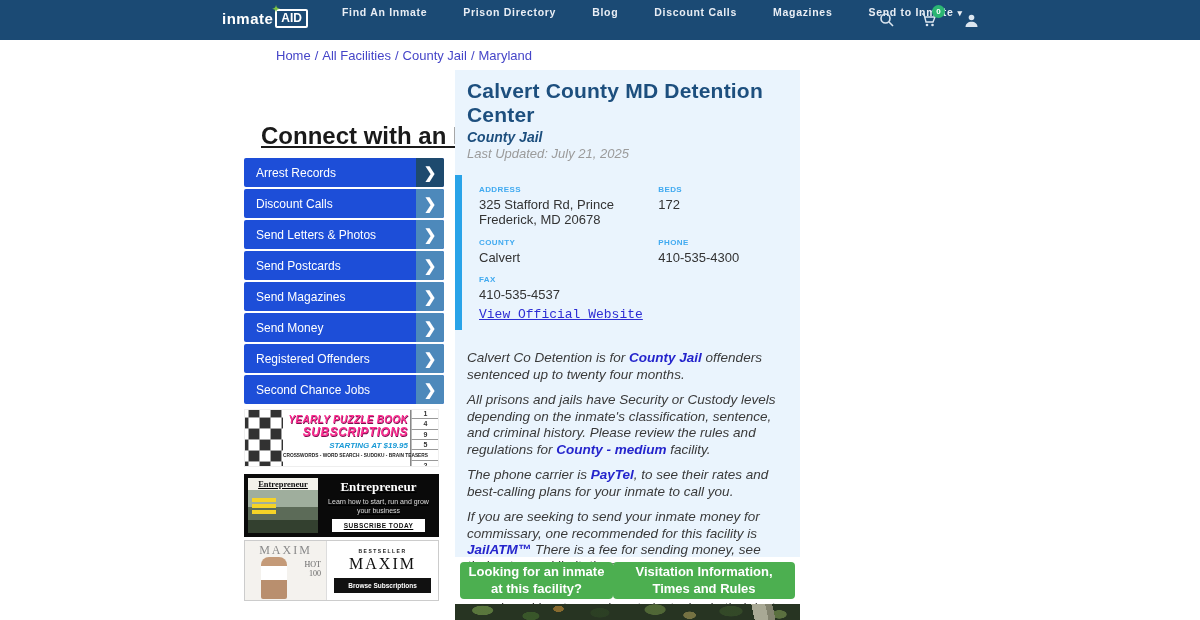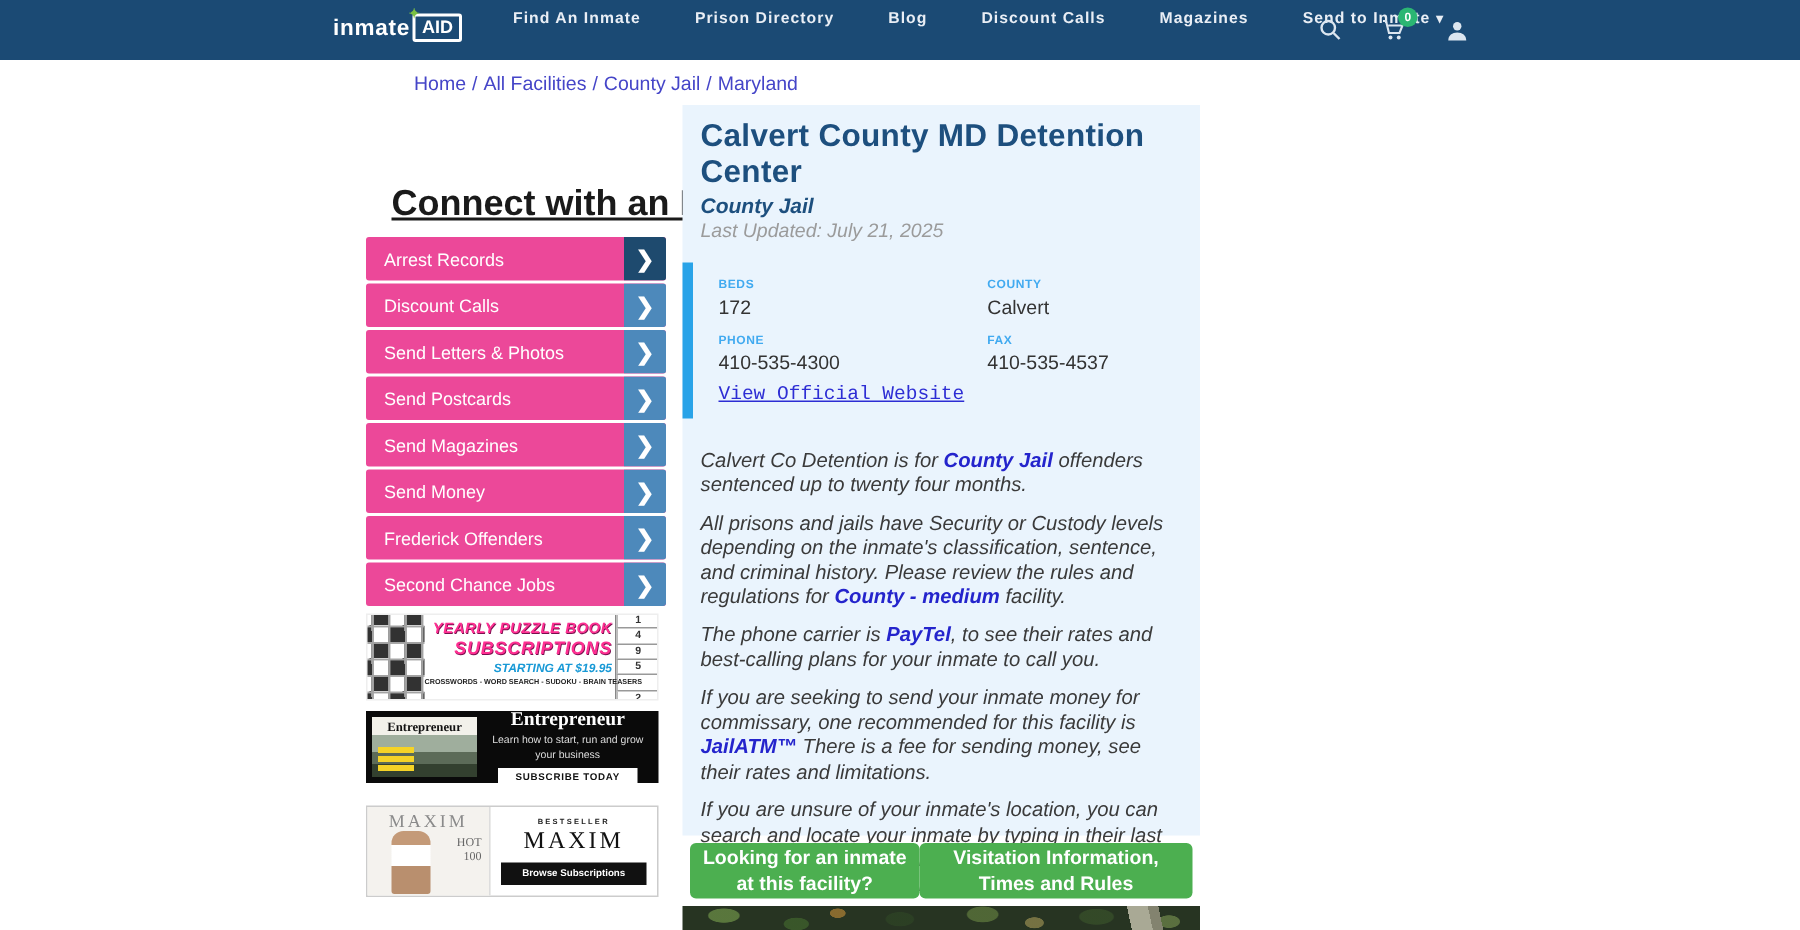--- a/index.html
+++ b/index.html
@@ -29,21 +29,21 @@
 
   
   #breadcrumb { position:absolute; left:244px; top:48px; font-size:13px; color:#4545c8;margin-left:32px; }
   #breadcrumb a { color:#4545c8; text-decoration:none; cursor:pointer; }
   #breadcrumb .sep { color:#4545c8; margin:0 4px; }
 
   
   #sidebar { position:absolute; left:244px; top:122px; width:200px; }
   #sidebar h2 { font-size:24px; font-weight:bold; color:#1a1a1a; text-decoration:underline;
     margin-bottom:8px; white-space:nowrap;margin-left:17px; }
-  .sb-btn { position:relative; height:29px; margin-bottom:2px; background:#ec4899;
+  .sb-btn { position:relative; height:29px; margin-bottom:2px; background:#1d4ed8;
     border-radius:2px; display:flex; align-items:center; cursor:pointer; overflow:hidden; }
   .sb-btn .lbl { color:#fff; font-size:12px; padding-left:12px; }
   .sb-chev { position:absolute; right:0; top:0; width:28px; height:100%; background:#4d89bb;
     display:flex; align-items:center; justify-content:center; color:#fff; font-size:15px; font-weight:bold; }
   .sb-btn.first .sb-chev { background:#1e4a6e; }
 
   
   #ads { position:absolute; left:244px; top:409px; width:195px; }
   .ad { cursor:pointer; }
   .ad-puzzle { position:relative; height:58px; background:#fff; margin-bottom:7px; overflow:hidden;
@@ -58,21 +58,21 @@
     border:1px solid #888; display:grid; grid-template-rows:repeat(6,1fr); }
   .sudoku span { border-bottom:1px solid #999; border-left:1px solid #bbb; font-size:7px;
     font-weight:bold; color:#333; display:flex; align-items:center; justify-content:center; }
   .puzzle-center { position:absolute; left:38px; right:30px; top:4px; text-align:right; }
   .pz1 { font-size:10px; font-weight:bold; font-style:italic; color:#ff2f92;
     text-shadow:0.5px 0.5px 0 #7a0f4e; letter-spacing:.3px; white-space:nowrap; }
   .pz2 { font-size:12px; font-weight:bold; font-style:italic; color:#ff2f92;
     text-shadow:0.5px 0.5px 0 #7a0f4e; letter-spacing:.5px; }
   .pz3 { font-size:8px; font-weight:bold; font-style:italic; color:#1899d6; margin-top:2px; }
   .pz4 { font-size:4.8px; font-weight:bold; color:#222; margin-top:3px; white-space:nowrap; }
-  .ad-ent { height:48px; background:#0a0a0a; margin-bottom:15px; display:flex; }
+  .ad-ent { height:63px; background:#0a0a0a; margin-bottom:3px; display:flex;text-decoration:underline; }
   .ent-cover { width:70px; margin:4px 0 4px 4px; background:#20261f; position:relative; overflow:hidden; }
   .ent-masthead { font-family:"Liberation Serif", serif; font-weight:bold; font-size:8.5px;
     color:#111; background:#f2f1ea; text-align:center; padding:1px 0; }
   .ent-photo { position:absolute; left:0; right:0; top:12px; bottom:0;
     background:linear-gradient(#9fae9d 0 40%, #5c6b58 40% 70%, #33402f 70% 100%); }
   .ent-lines { position:absolute; left:4px; top:20px; }
   .ent-lines i { display:block; width:24px; height:4px; background:#f5d327; margin-bottom:2px; }
   .ent-right { flex:1; display:flex; flex-direction:column; align-items:center; justify-content:center; }
   .ent-brand { font-family:"Liberation Serif", serif; font-weight:bold; font-size:13px; color:#fff; }
   .ent-tag { font-size:7px; color:#ddd; text-align:center; line-height:1.3; margin-top:2px; width:110px; }
@@ -201,21 +201,21 @@
     </div>
     <div class="sb-btn">
       <span class="lbl">Send Magazines</span>
         <span class="sb-chev">❯</span>
     </div>
     <div class="sb-btn">
       <span class="lbl">Send Money</span>
         <span class="sb-chev">❯</span>
     </div>
     <div class="sb-btn">
-      <span class="lbl">Frederick Offenders</span>
+      <span class="lbl">Registered Offenders</span>
         <span class="sb-chev">❯</span>
     </div>
     <div class="sb-btn">
       <span class="lbl">Second Chance Jobs</span>
         <span class="sb-chev">❯</span>
     </div>
   </aside>
 
   <div id="ads">
     <div class="ad ad-puzzle">
@@ -271,20 +271,24 @@
   </div>
 
   <main id="panel">
     <h1 class="f-title">Calvert County MD Detention Center</h1>
     <div class="f-sub">County Jail</div>
     <div class="f-upd">Last Updated: July 21, 2025</div>
 
     <div class="infobox">
       <div class="grid">
         <div>
+          <div class="f-label">ADDRESS</div>
+          <div class="f-value">325 Stafford Rd, Prince Frederick, MD 20678</div>
+        </div>
+        <div>
           <div class="f-label">BEDS</div>
           <div class="f-value">172</div>
         </div>
         <div>
           <div class="f-label">COUNTY</div>
           <div class="f-value">Calvert</div>
         </div>
         <div>
           <div class="f-label">PHONE</div>
           <div class="f-value">410-535-4300</div>

